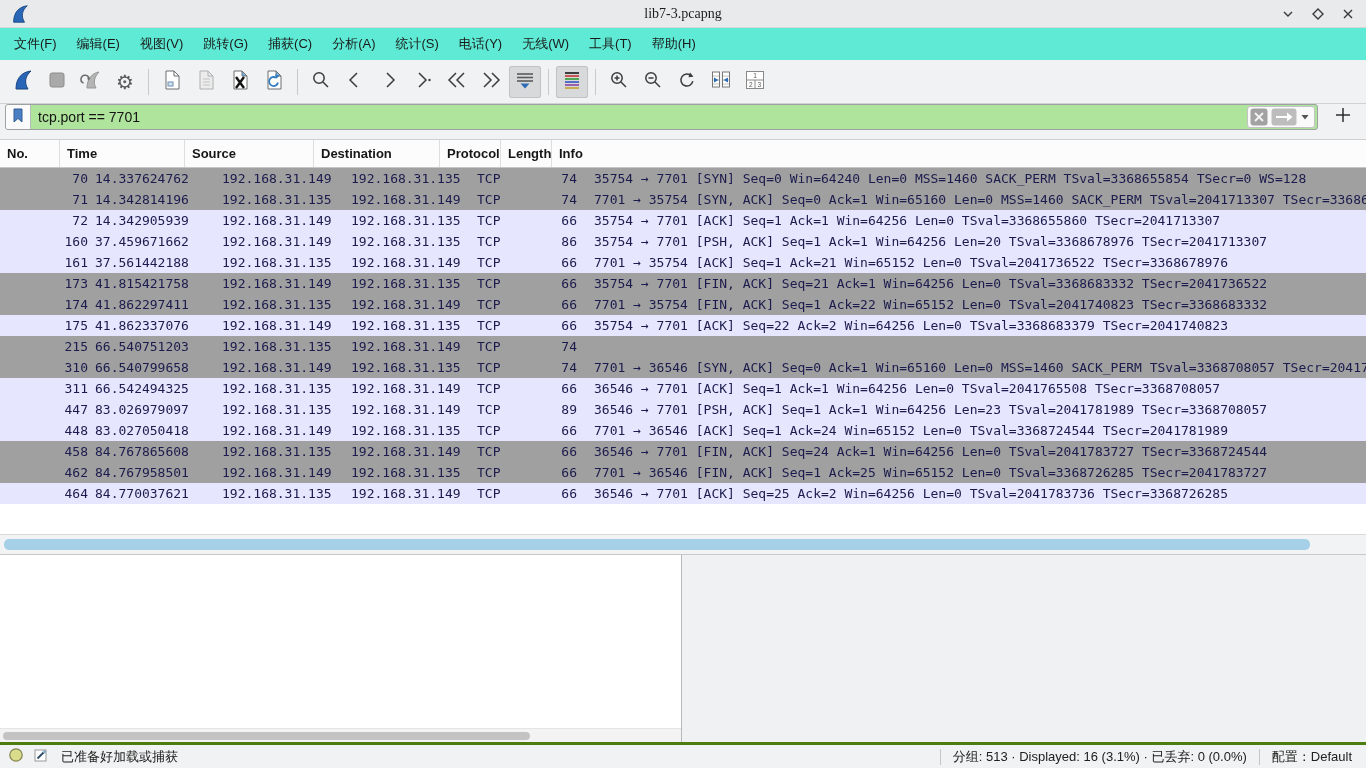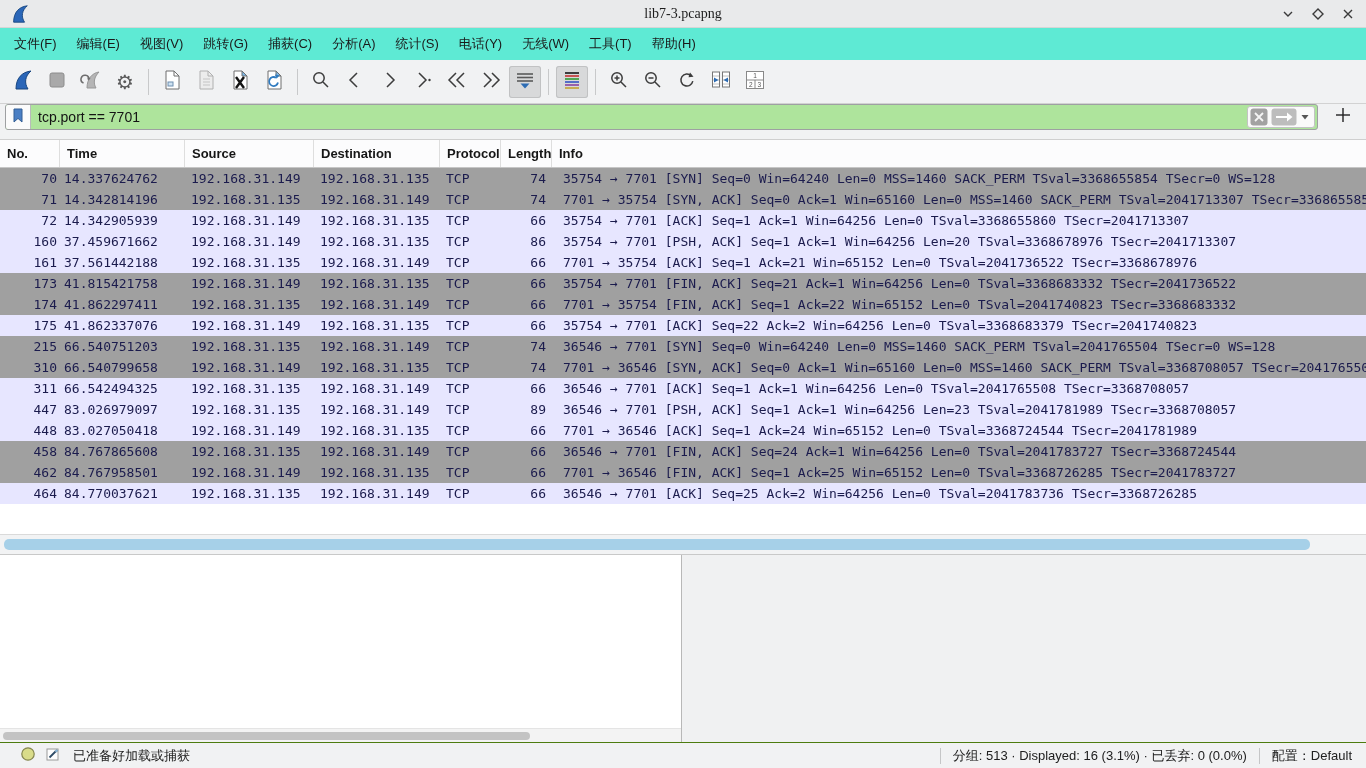--- a/index.html
+++ b/index.html
@@ -42,21 +42,21 @@
   .add-filter-btn { margin-left: 14px; display: flex; align-items: center; justify-content: center; width: 22px; height: 22px; }
 
   
   .pheader, .prow { display: grid; grid-template-columns: 60px 125px 129px 126px 61px 51px minmax(0,1fr); }
   .pheader { height: 28px; flex: 0 0 28px; background: #fcfcfd; border-bottom: 1px solid #c6c6c6;
              font-size: 13px; color: #161616; font-weight: bold; }
   .hcell { line-height: 27px; padding-left: 7px; border-right: 1px solid #dedede; white-space: nowrap; overflow: hidden; }
   .hcell:last-child { border-right: none; }
 
   .prows { flex: 0 0 336px; background: #ffffff; overflow: hidden; }
-  .prow { height: 21px; font: 13px "DejaVu Sans Mono", "Liberation Mono", monospace; color: var(--row-text, #1b1b4d); }
+  .prow { height: 21px; font: 13px "DejaVu Sans Mono", "Liberation Mono", monospace; color: var(--row-text, #1b1b4d); padding-left: 31px; }
   .rgray { background: var(--row-gray, #a0a0a0); }
   .rlav  { background: var(--row-lavender, #e7e6ff); }
   .cell { line-height: 21px; white-space: nowrap; overflow: hidden; }
   .c-no     { text-align: right; padding-right: 3px; }
   .c-time   { padding-left: 4px; }
   .c-source { padding-left: 6px; }
   .c-destination { padding-left: 6px; }
   .c-protocol { padding-left: 6px; }
   .c-length { text-align: right; padding-right: 6px; }
   .c-info   { padding-left: 11px; }
@@ -70,21 +70,21 @@
 
   
   .panes { flex: 1 1 auto; display: flex; min-height: 0; }
   .pane-left { width: 682px; flex: 0 0 682px; background: #ffffff; border-right: 1px solid #b8b8b8; position: relative; }
   .hscroll2 { position: absolute; left: 0; right: 0; bottom: 0; height: 14px; background: #f3f3f3; border-top: 1px solid #e4e4e4; }
   .hthumb2 { position: absolute; left: 3px; top: 3px; width: 527px; height: 8px; border-radius: 4px; background: #c3c3c3; }
   .pane-right { flex: 1; background: #f0f1f2; }
 
   
   .statusbar { height: 26px; flex: 0 0 26px; display: flex; align-items: center; background: #f1f2f3;
-               border-top: 1px solid #4d7c0f; font-size: 13px; color: #202020; padding: 0 14px 0 20px; }
+               border-top: 3px solid #4d7c0f; font-size: 13px; color: #202020; padding: 0 14px 0 8px; }
   .sb-left { display: flex; align-items: center; gap: 9px; }
   .sb-status-text { margin-left: 12px; }
   .sb-spacer { flex: 1; }
   .sb-sep { width: 1px; height: 16px; background: #c5c6c7; margin: 0 12px; }
 </style>
 </head>
 <body>
 
 <div class="titlebar">
   <span style="display:flex;">
@@ -404,21 +404,20 @@
       <div class="cell c-length">66</div>
       <div class="cell c-info">35754 → 7701 [ACK] Seq=22 Ack=2 Win=64256 Len=0 TSval=3368683379 TSecr=2041740823</div>
     </div>
     <div class="prow rgray">
       <div class="cell c-no">215</div>
       <div class="cell c-time">66.540751203</div>
       <div class="cell c-source">192.168.31.135</div>
       <div class="cell c-destination">192.168.31.149</div>
       <div class="cell c-protocol">TCP</div>
       <div class="cell c-length">74</div>
-      <div class="cell c-info">36546 → 7701 [SYN] Seq=0 Win=64240 Len=0 MSS=1460 SACK_PERM TSval=2041765504 TSecr=0 WS=128</div>
     </div>
     <div class="prow rgray">
       <div class="cell c-no">310</div>
       <div class="cell c-time">66.540799658</div>
       <div class="cell c-source">192.168.31.149</div>
       <div class="cell c-destination">192.168.31.135</div>
       <div class="cell c-protocol">TCP</div>
       <div class="cell c-length">74</div>
       <div class="cell c-info">7701 → 36546 [SYN, ACK] Seq=0 Ack=1 Win=65160 Len=0 MSS=1460 SACK_PERM TSval=3368708057 TSecr=2041765504</div>
     </div>

